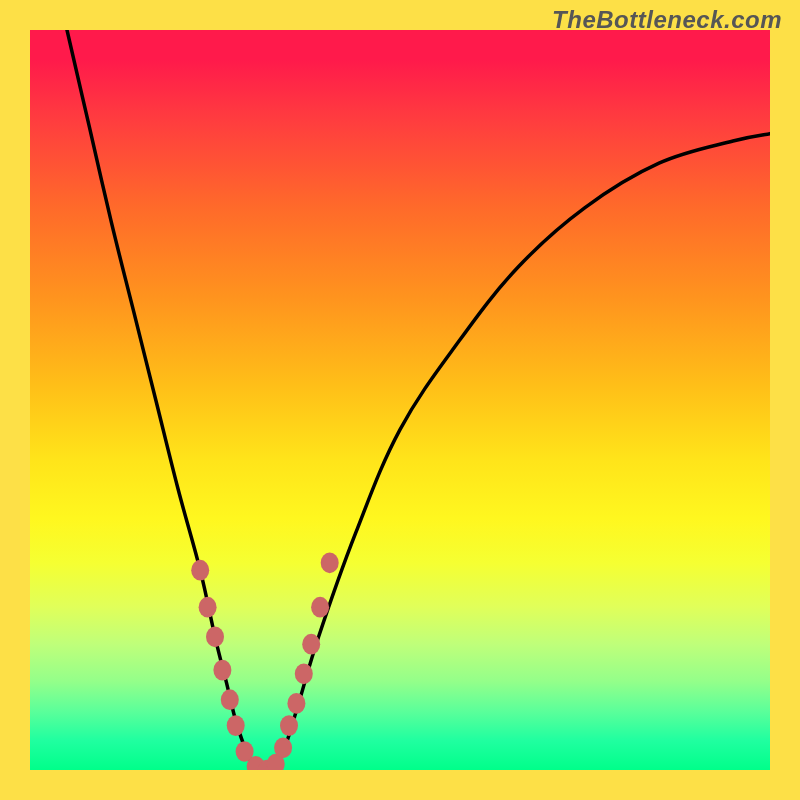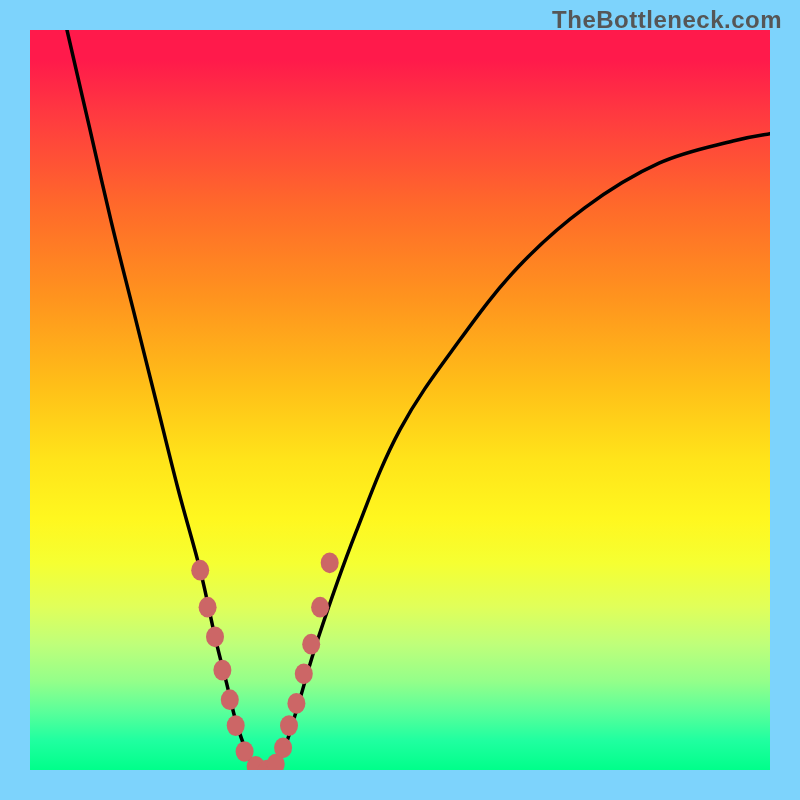--- a/index.html
+++ b/index.html
@@ -7,21 +7,22 @@
     padding: 0;
     width: 800px;
     height: 800px;
     background: #000;
     overflow: hidden;
   }
   .frame {
     position: relative;
     width: 800px;
     height: 800px;
-    background: #7dd3fc;
+    background: #fde047;
+    font-style: italic;
   }
   .watermark {
     position: absolute;
     top: 6px;
     right: 18px;
     font-family: Arial, Helvetica, sans-serif;
     font-size: 24px;
     font-weight: 600;
     color: #565656;
     letter-spacing: 0.5px;

